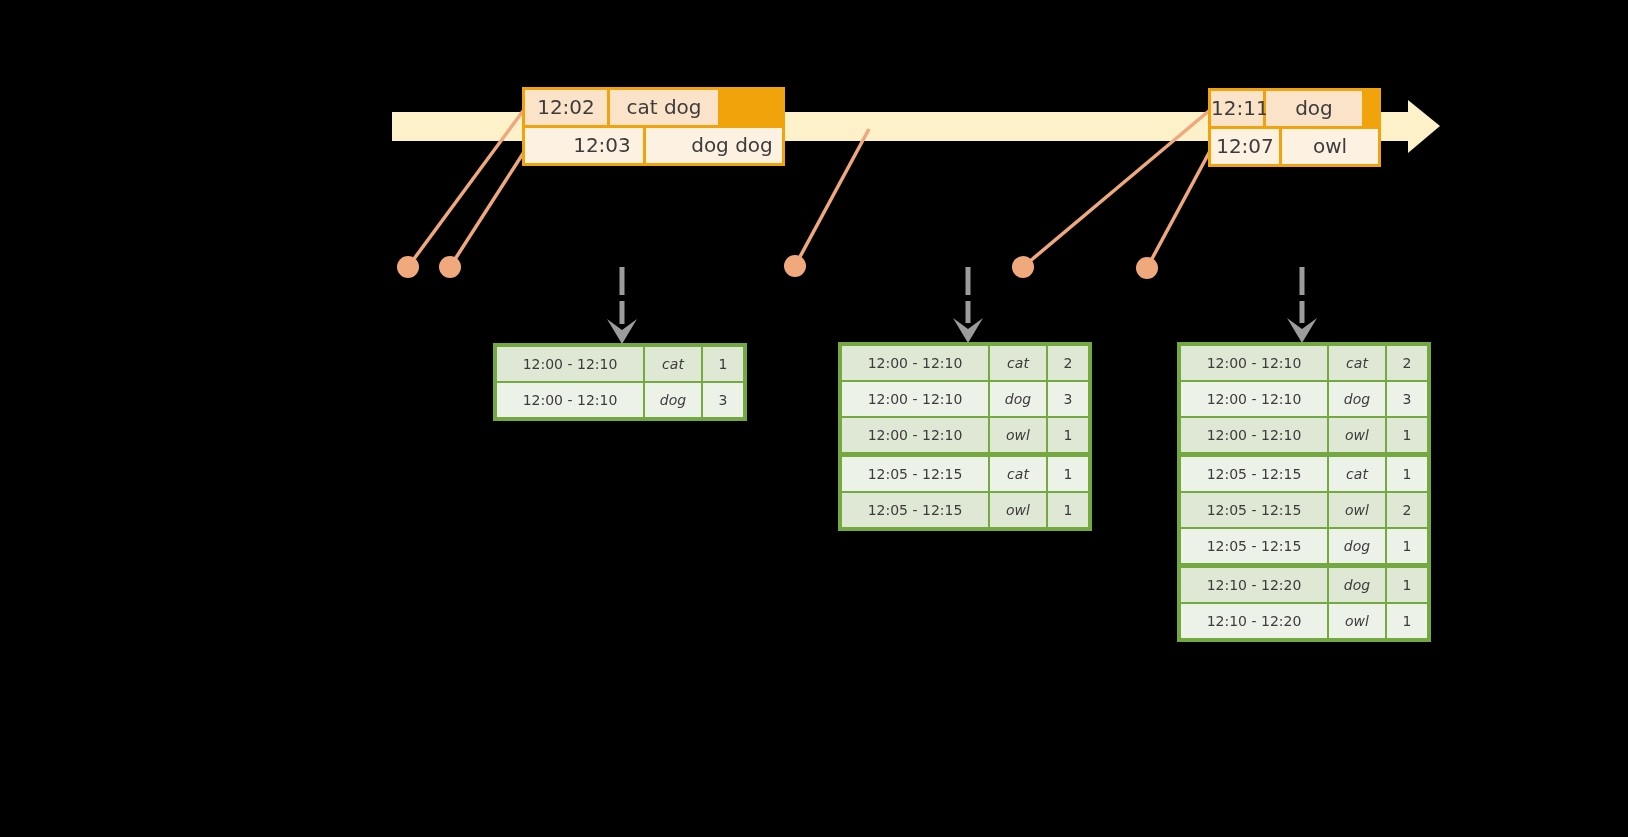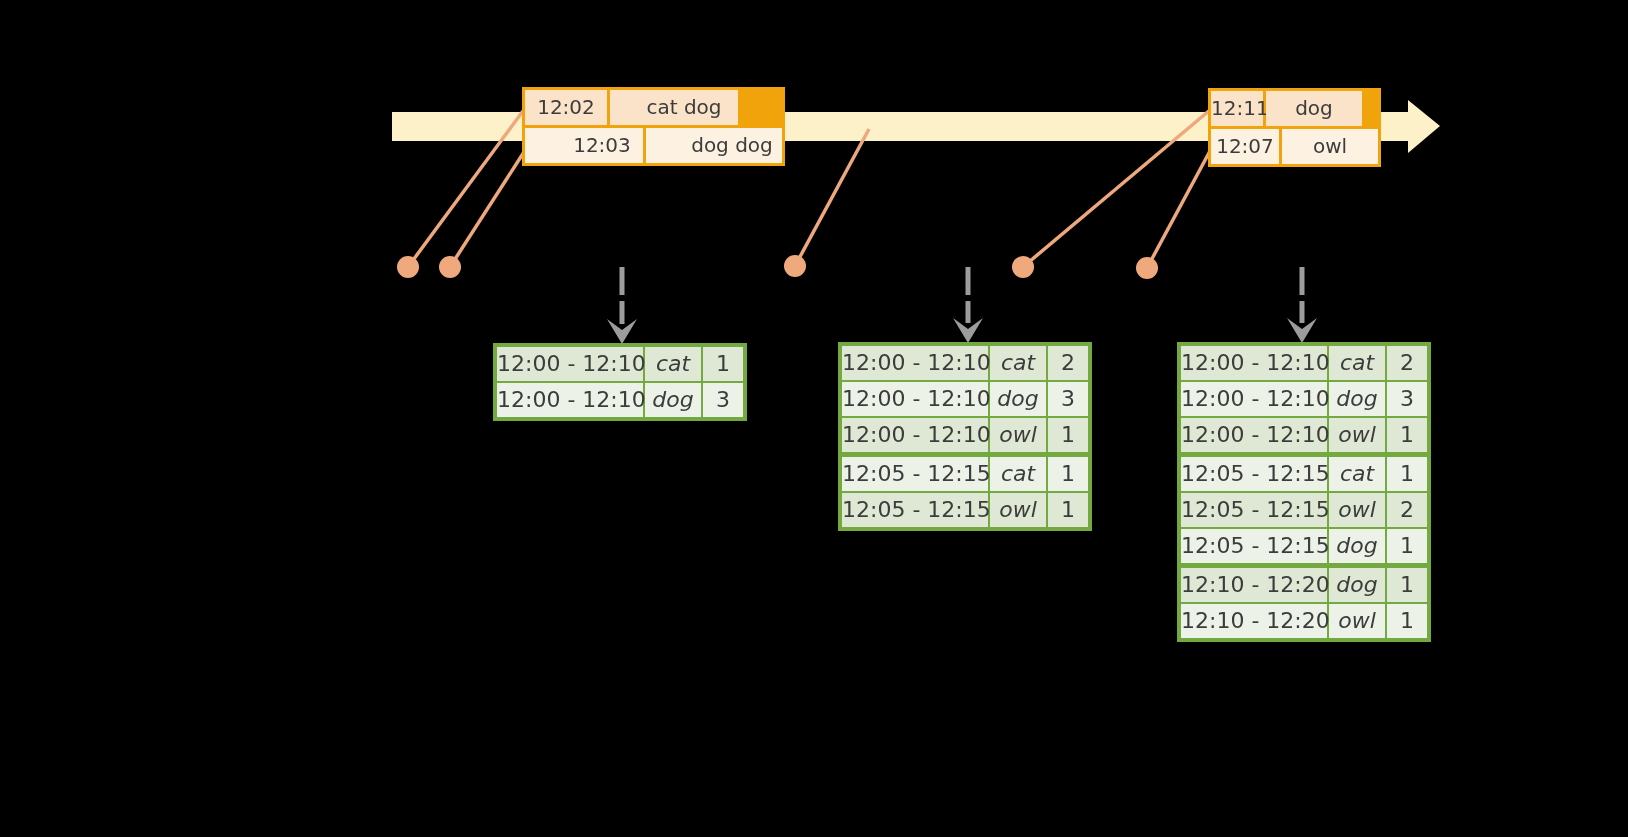--- a/index.html
+++ b/index.html
@@ -41,21 +41,21 @@
     padding:4px;
     display:flex;flex-direction:column;
   }
   .grow{display:flex;margin-top:2px;}
   .grow:first-child{margin-top:0;}
   .grow.group-start{margin-top:5px;}
   .gcell{
     margin-left:2px;
     height:34px;line-height:34px;
     text-align:center;
-    font-size:22px;
+    font-size:14px;
     white-space:nowrap;
   }
   .gcell:first-child{margin-left:0;}
   .gcell.win{width:146px;}
   .gcell.word{width:56px;font-style:italic;}
   .gcell.cnt{width:40px;}
   .grow.dark  .gcell{background:#dfe8d4;}
   .grow.light .gcell{background:#edf2e9;}
 </style>
 </head>
@@ -92,21 +92,21 @@
     <g fill="#9c9c9c">
       <polygon points="607,295 622,306 637,295 622,320"></polygon>
       <polygon points="953,294 968,305 983,294 968,319"></polygon>
       <polygon points="1287,294 1302,305 1317,294 1302,319"></polygon>
     </g>
   </svg>
 
   <div class="etable" style="left:522px;top:63px;">
     <div class="erow peach">
       <div class="ecell" style="width:82px;">12:02</div>
-      <div class="ecell" style="width:108px;padding-left:20px;">cat dog</div>
+      <div class="ecell" style="width:108px;">cat dog</div>
     </div>
     <div class="erow lpeach">
       <div class="ecell" style="width:82px;padding-left:36px;">12:03</div>
       <div class="ecell" style="width:100px;padding-left:36px;">dog dog</div>
     </div>
   </div>
 
 
   <div class="etable" style="left:1208px;top:64px;">
     <div class="erow peach">

